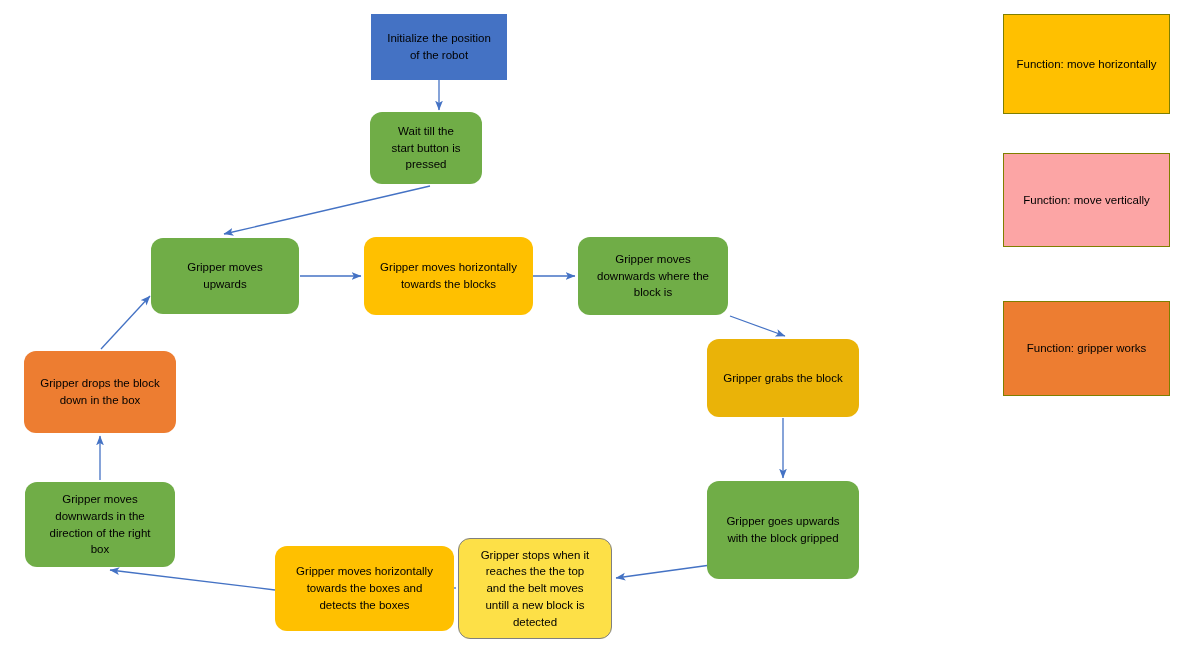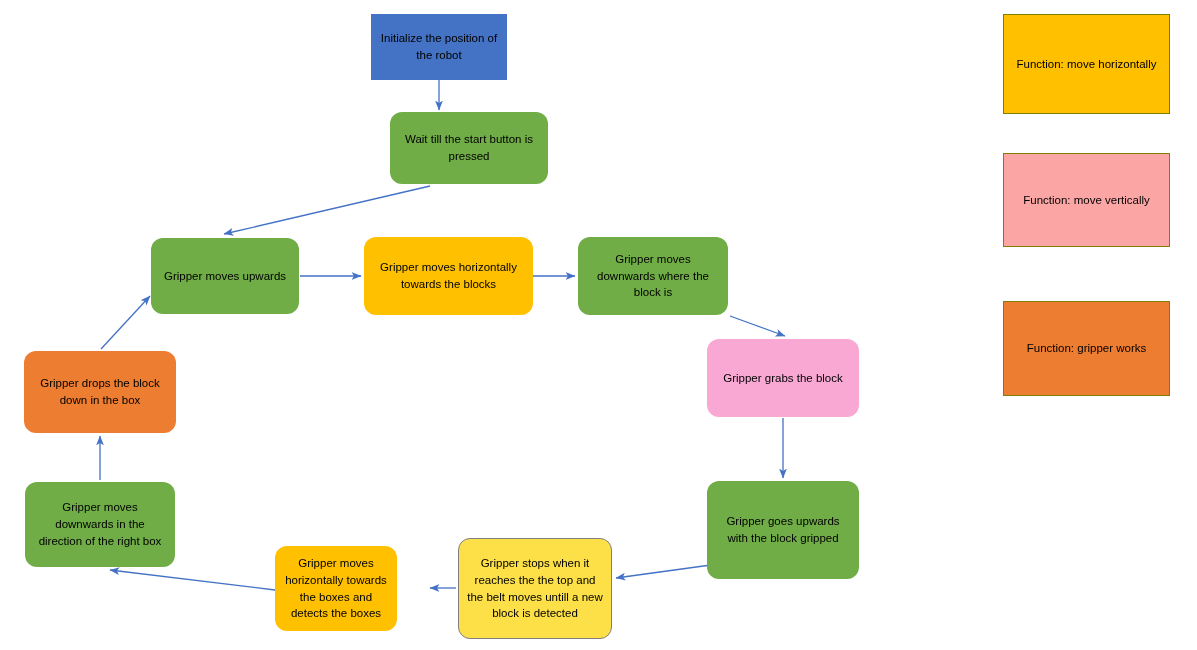--- a/index.html
+++ b/index.html
@@ -18,21 +18,21 @@
   .node {
     position: absolute;
     display: flex;
     align-items: center;
     justify-content: center;
     text-align: center;
     box-sizing: border-box;
     color: #000000;
     font-size: 11.5px;
     line-height: 1.45;
-    padding: 4px 8px;
+    padding: 4px 16px;
     z-index: 2;
   }
   .node span {
     display: block;
     width: 100%;
   }
   .rounded { border-radius: 12px; }
   .sharp { border-radius: 0; }
   .legend {
     position: absolute;
@@ -80,42 +80,42 @@
         <line x1="275" y1="590" x2="110" y2="570" stroke="#4472C4" stroke-width="1.3" marker-end="url(#ah)"></line>
         <line x1="100" y1="480" x2="100" y2="436" stroke="#4472C4" stroke-width="1.3" marker-end="url(#ah)"></line>
         <line x1="101" y1="349" x2="150" y2="296" stroke="#4472C4" stroke-width="1.3" marker-end="url(#ah)"></line>
       </g>
   </svg>
 
   <div id="node-layer">
       <div class="node sharp" style="left: 371px; top: 14px; width: 136px; height: 66px; background: rgb(68, 114, 196);">
         <span>Initialize the position of the robot</span>
       </div>
-      <div class="node rounded" style="left: 370px; top: 112px; width: 158px; height: 72px; background: rgb(112, 173, 71); margin-left: 20px;">
+      <div class="node rounded" style="left: 370px; top: 112px; width: 112px; height: 72px; background: rgb(112, 173, 71);">
         <span>Wait till the start button is pressed</span>
       </div>
       <div class="node rounded" style="left: 151px; top: 238px; width: 148px; height: 76px; background: rgb(112, 173, 71);">
         <span>Gripper moves upwards</span>
       </div>
       <div class="node rounded" style="left: 364px; top: 237px; width: 169px; height: 78px; background: rgb(255, 192, 0);">
         <span>Gripper moves horizontally  towards the blocks</span>
       </div>
       <div class="node rounded" style="left: 578px; top: 237px; width: 150px; height: 78px; background: rgb(112, 173, 71);">
         <span>Gripper moves downwards where the block is</span>
       </div>
-      <div class="node rounded" style="left: 707px; top: 339px; width: 152px; height: 78px; background: #f9a8d4; text-align: center;">
+      <div class="node rounded" style="left: 707px; top: 339px; width: 152px; height: 78px; background: #eab308; text-align: center;">
         <span>Gripper grabs the block</span>
       </div>
       <div class="node rounded" style="left: 707px; top: 481px; width: 152px; height: 98px; background: rgb(112, 173, 71);">
         <span>Gripper goes upwards with the  block gripped</span>
       </div>
       <div class="node rounded" style="left: 458px; top: 538px; width: 154px; height: 101px; background: #fde047; border: 1.5px solid rgb(127, 127, 127);">
         <span>Gripper stops when it reaches the the top and the belt moves untill a new block is detected</span>
       </div>
-      <div class="node rounded" style="left: 275px; top: 546px; width: 122px; height: 85px; background: rgb(255, 192, 0);">
+      <div class="node rounded" style="left: 275px; top: 546px; width: 179px; height: 85px; background: rgb(255, 192, 0);">
         <span>Gripper moves horizontally towards the boxes and detects the boxes</span>
       </div>
       <div class="node rounded" style="left: 25px; top: 482px; width: 150px; height: 85px; background: rgb(112, 173, 71);">
         <span>Gripper moves downwards in the direction of the right box</span>
       </div>
       <div class="node rounded" style="left: 24px; top: 351px; width: 152px; height: 82px; background: rgb(237, 125, 49);">
         <span>Gripper drops the block down in the box</span>
       </div>
     </div>
   <div id="legend-layer">

